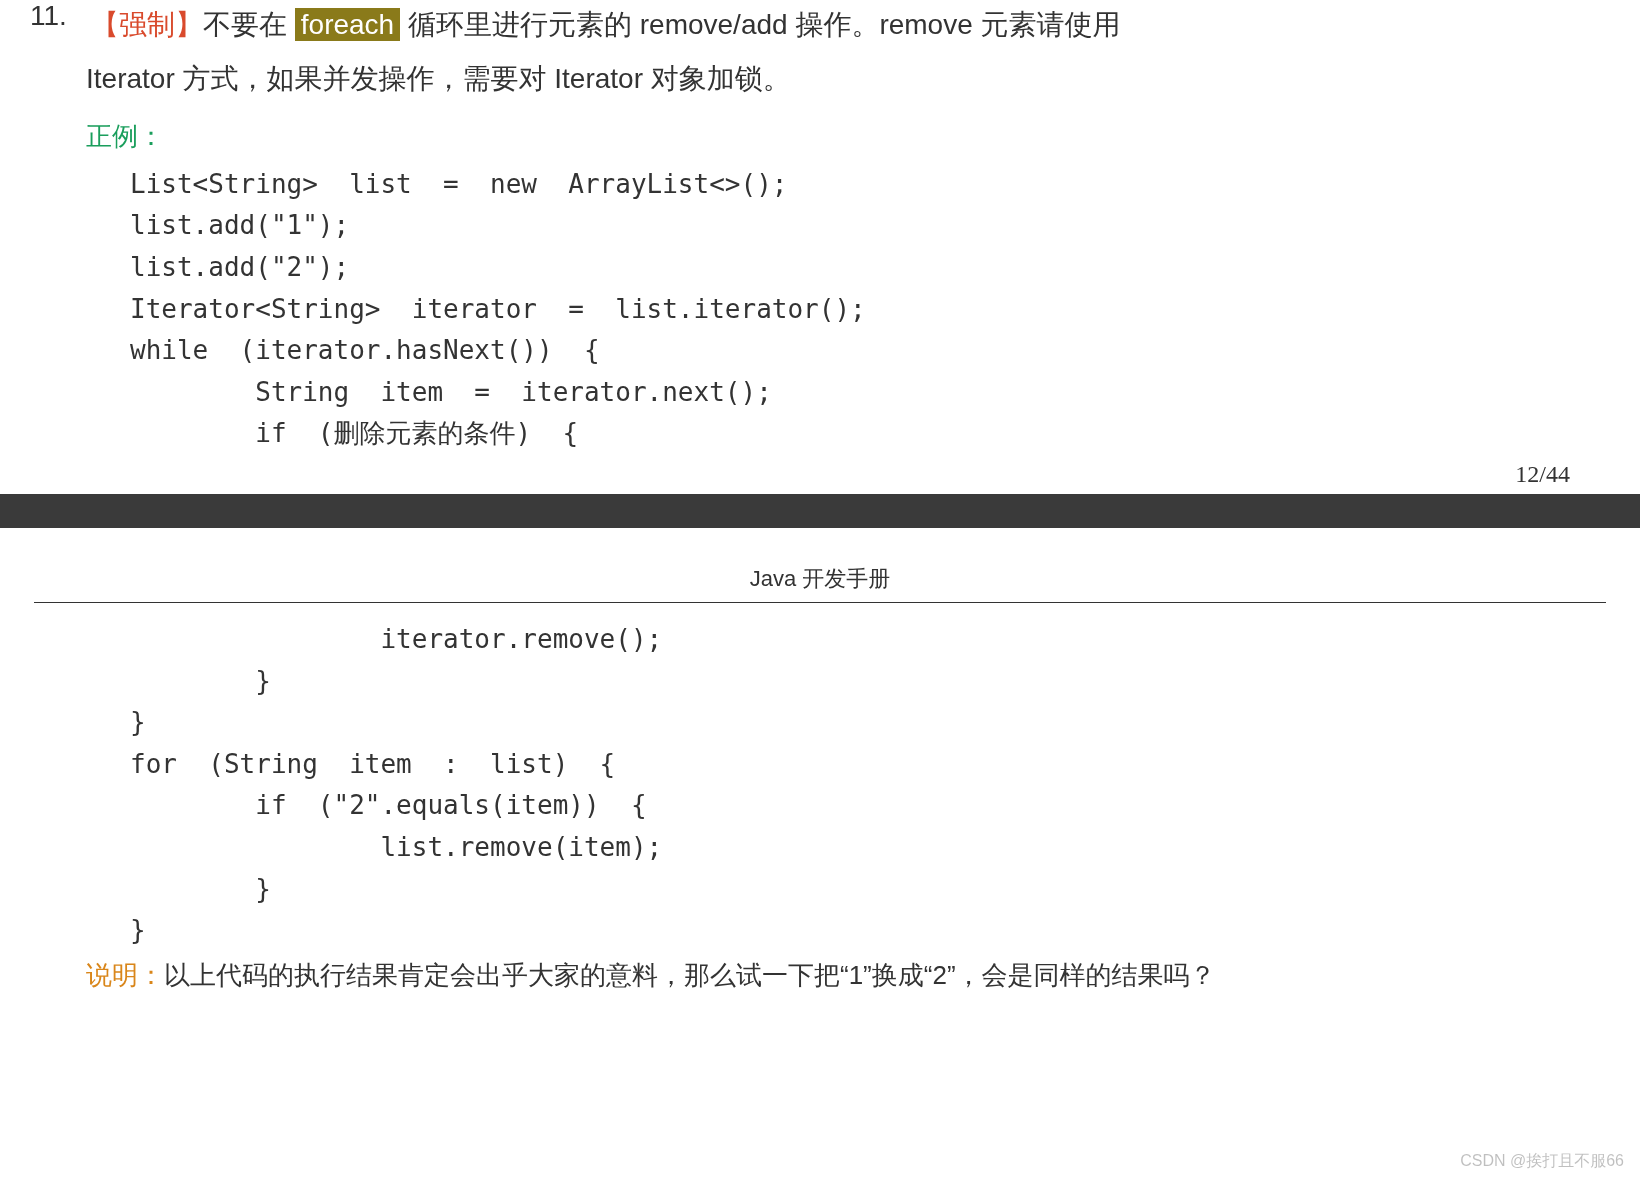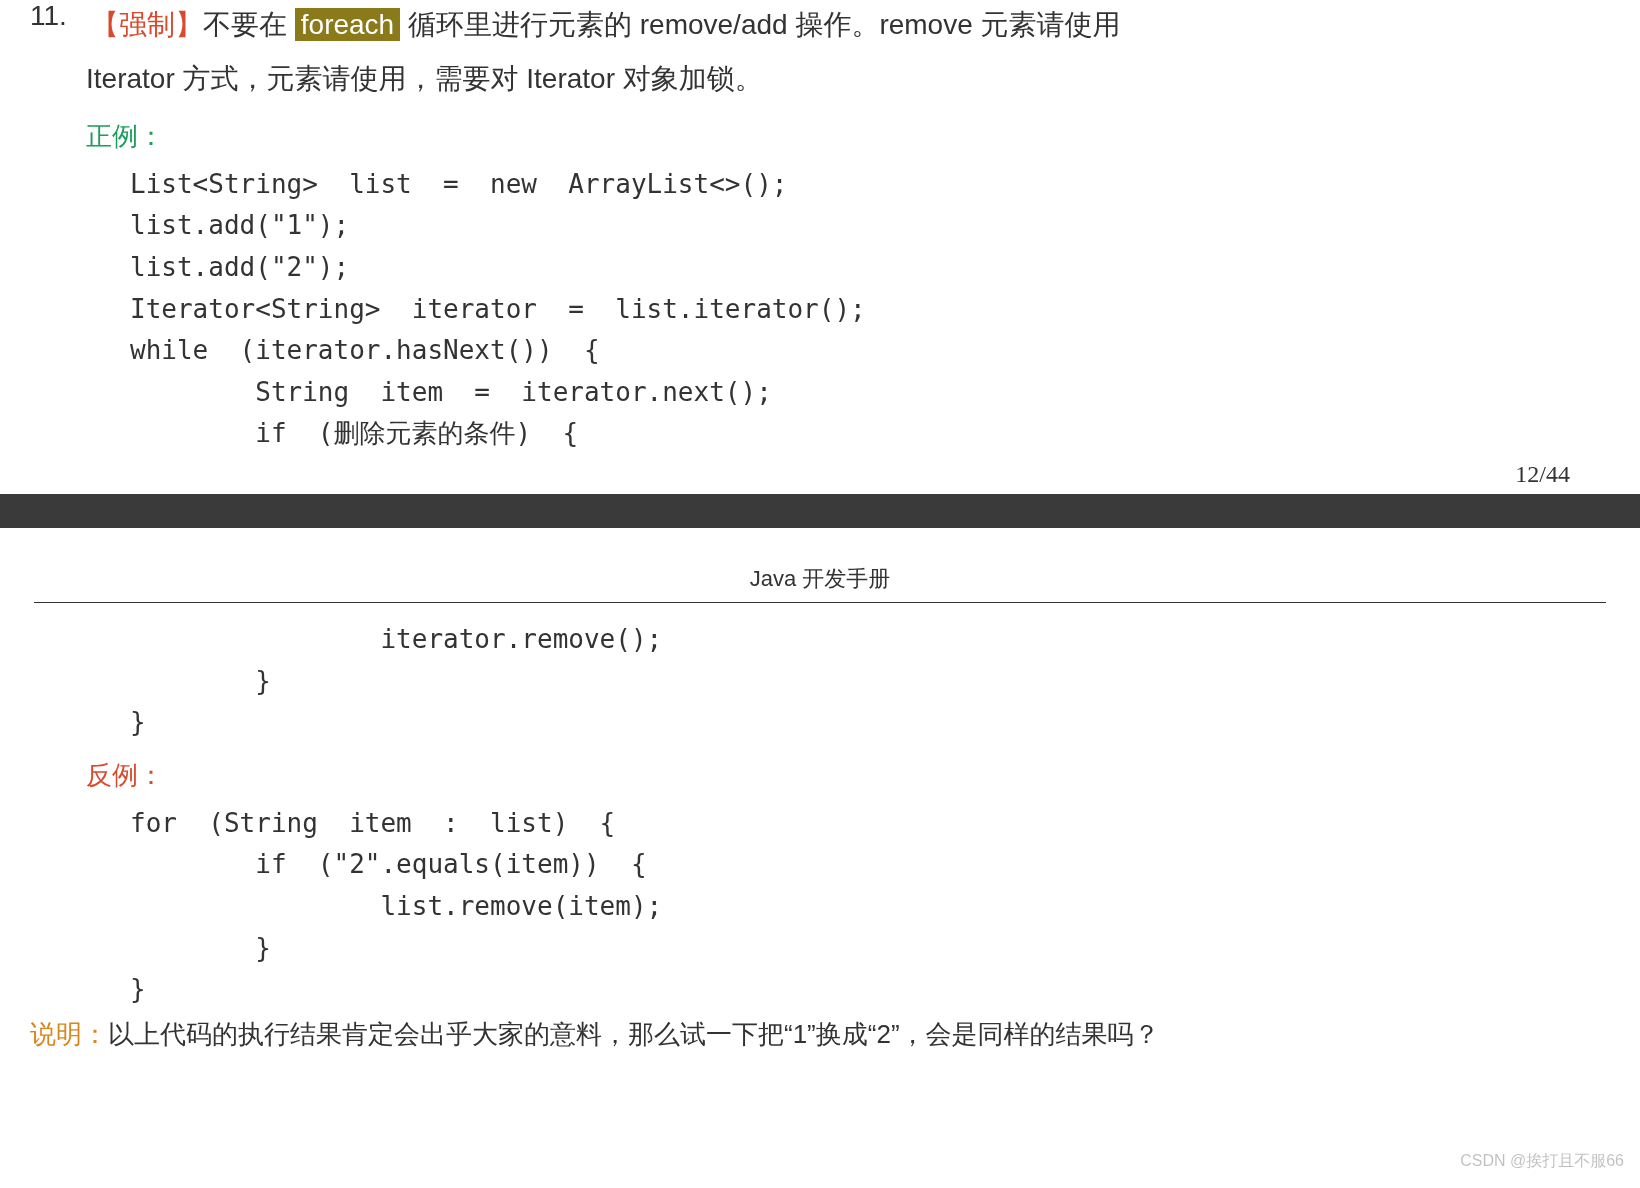--- a/index.html
+++ b/index.html
@@ -91,20 +91,21 @@
     }
     .manual-title {
       text-align: center;
       font-size: 22px;
       color: #333;
       padding-bottom: 8px;
       border-bottom: 1.5px solid #333;
       margin: 0 4px 16px 4px;
     }
     .explain-row {
+      margin-left: 56px;
       font-size: 26px;
       line-height: 1.8;
       display: flex;
       flex-wrap: wrap;
       align-items: baseline;
     }
     .explain-text {
       color: #333;
     }
     .watermark {
@@ -129,21 +130,21 @@
 
   <div class="page-top">
 
     <div class="rule-header">
       <div class="rule-number">11.</div>
       <div class="rule-text">
         <span class="mandatory">【强制】</span><span>不要在 </span><span class="highlight">foreach</span><span> 循环里进行元素的 remove/add 操作。remove 元素请使用</span>
       </div>
     </div>
 
-    <div class="rule-body">Iterator 方式，元素请使用，需要对 Iterator 对象加锁。</div>
+    <div class="rule-body">Iterator 方式，如果并发操作，需要对 Iterator 对象加锁。</div>
 
     <div class="example-label positive">正例：</div>
 
     <div class="code-block">List&lt;String&gt;  list  =  new  ArrayList&lt;&gt;();
 list.add("1");
 list.add("2");
 Iterator&lt;String&gt;  iterator  =  list.iterator();
 while  (iterator.hasNext())  {
         String  item  =  iterator.next();
         if  (删除元素的条件)  {</div>
@@ -154,21 +155,20 @@
   <div class="separator"></div>
 
   <div class="page-bottom">
 
     <div class="manual-title">Java 开发手册</div>
 
     <div class="code-block">                iterator.remove();
         }
 }</div>
 
-    <div class="example-label negative">反例：</div>
 
     <div class="code-block">for  (String  item  :  list)  {
         if  ("2".equals(item))  {
                 list.remove(item);
         }
 }</div>
 
     <div class="explain-row">
       <span class="explain">说明：</span>
         <span class="explain-text">以上代码的执行结果肯定会出乎大家的意料，那么试一下把“1”换成“2”，会是同样的结果吗？</span>

